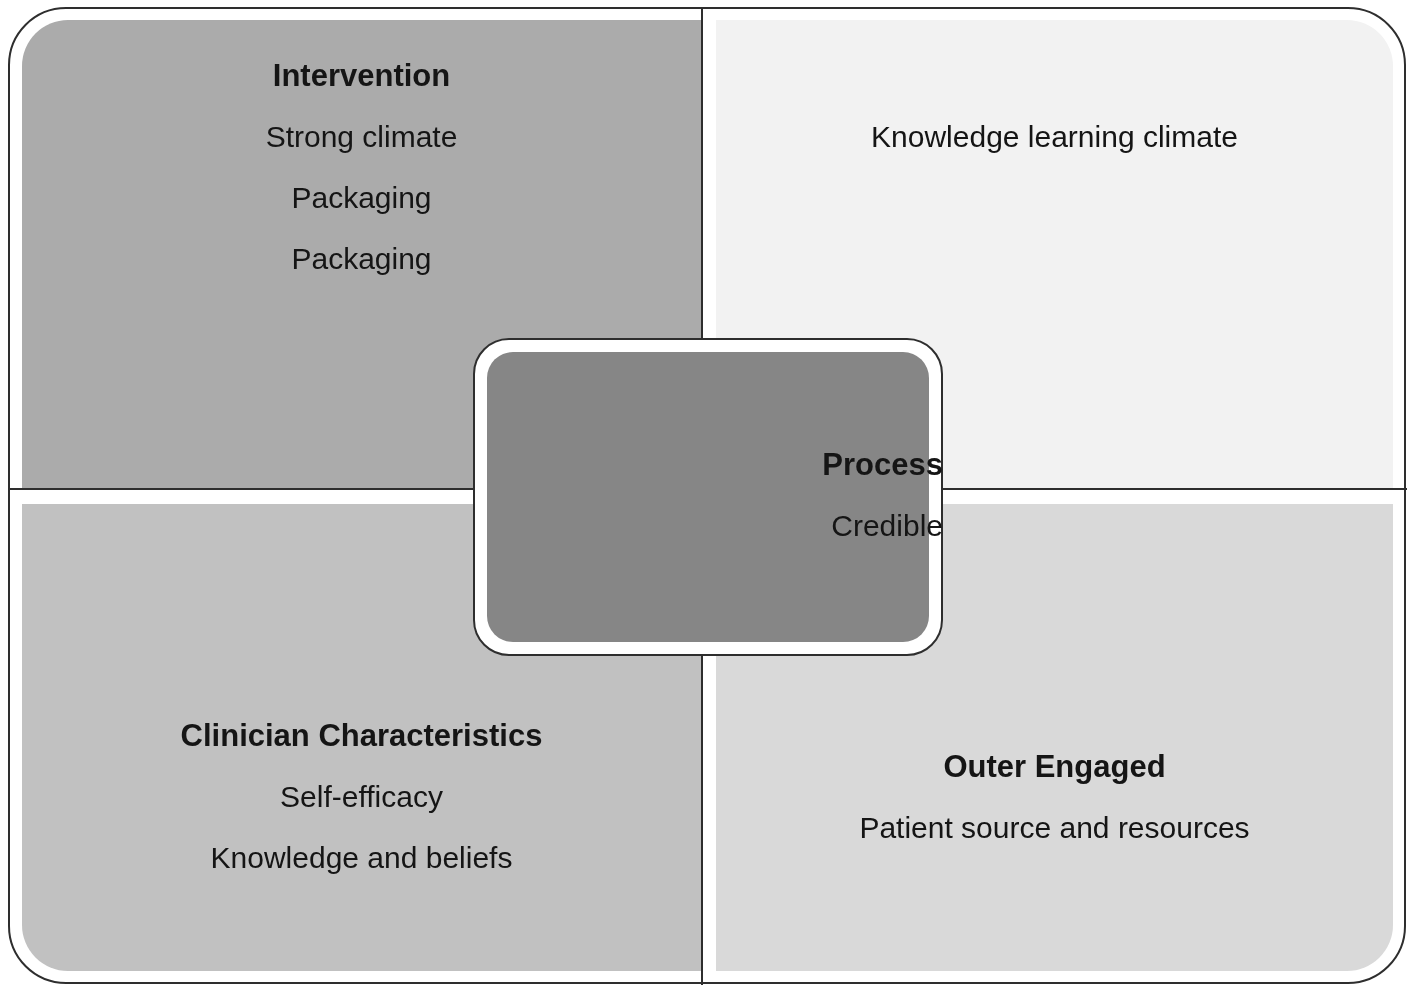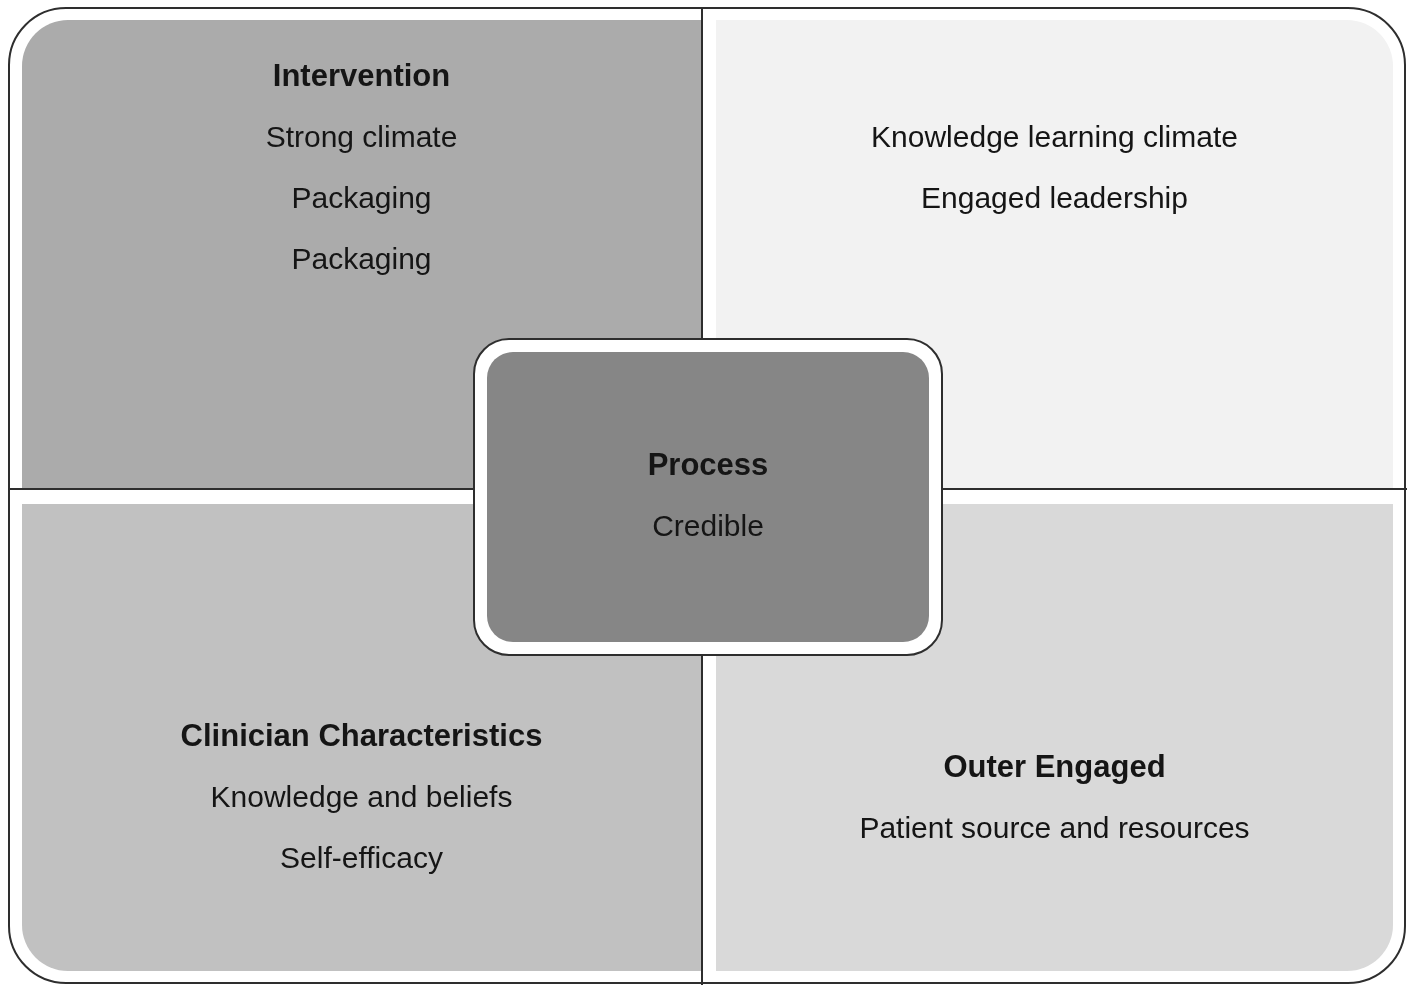--- a/index.html
+++ b/index.html
@@ -29,21 +29,21 @@
   .txt.br-txt{left:716px;top:736px;width:677px;}
   .center-box{
     position:absolute;left:473px;top:338px;width:470px;height:318px;
     background:#ffffff;border:2px solid #2e2e2e;border-radius:36px;
     box-sizing:border-box;
   }
   .center-box .inner{
     position:absolute;left:12px;top:12px;right:12px;bottom:12px;
     background:#868686;border-radius:26px;
   }
-  .txt.center-txt{left:473px;top:434px;width:470px;}
+  .txt.center-txt{left:473px;top:434px;width:470px;text-align:right;}
 </style>
 </head>
 <body>
 
 <div class="outer-frame"></div>
 <div class="divider v"></div>
 <div class="divider h"></div>
 
 <div class="quad tl"></div>
 <div class="quad tr"></div>
@@ -52,27 +52,26 @@
 
 <div class="txt tl-txt">
   <div class="title">Intervention</div>
   <div>Strong climate</div>
   <div>Packaging</div>
   <div>Packaging</div>
 </div>
 
 <div class="txt tr-txt">
   <div>Knowledge learning climate</div>
-  <div>Engaged leadership</div>
 </div>
 
 <div class="txt bl-txt">
   <div class="title">Clinician Characteristics</div>
+  <div>Self-efficacy</div>
   <div>Knowledge and beliefs</div>
-  <div>Self-efficacy</div>
 </div>
 
 <div class="txt br-txt">
   <div class="title">Outer Engaged</div>
   <div>Patient source and resources</div>
 </div>
 
 <div class="center-box">
   <div class="inner"></div>
 </div>

